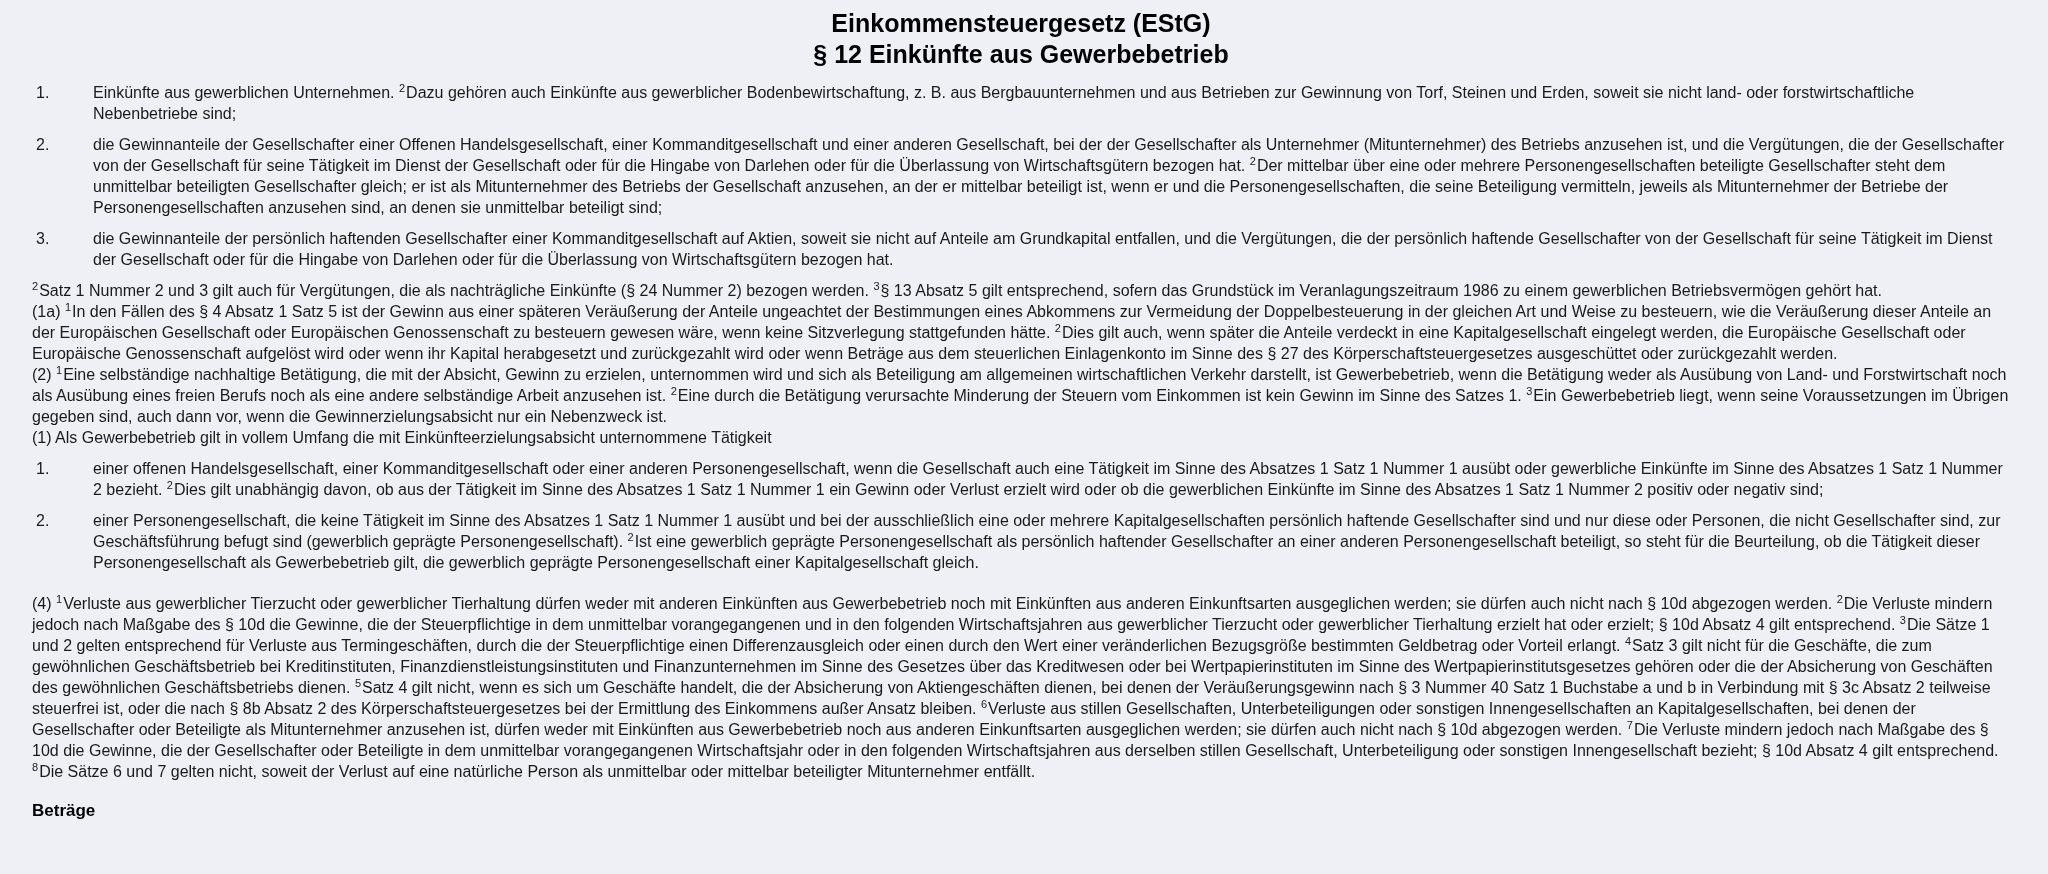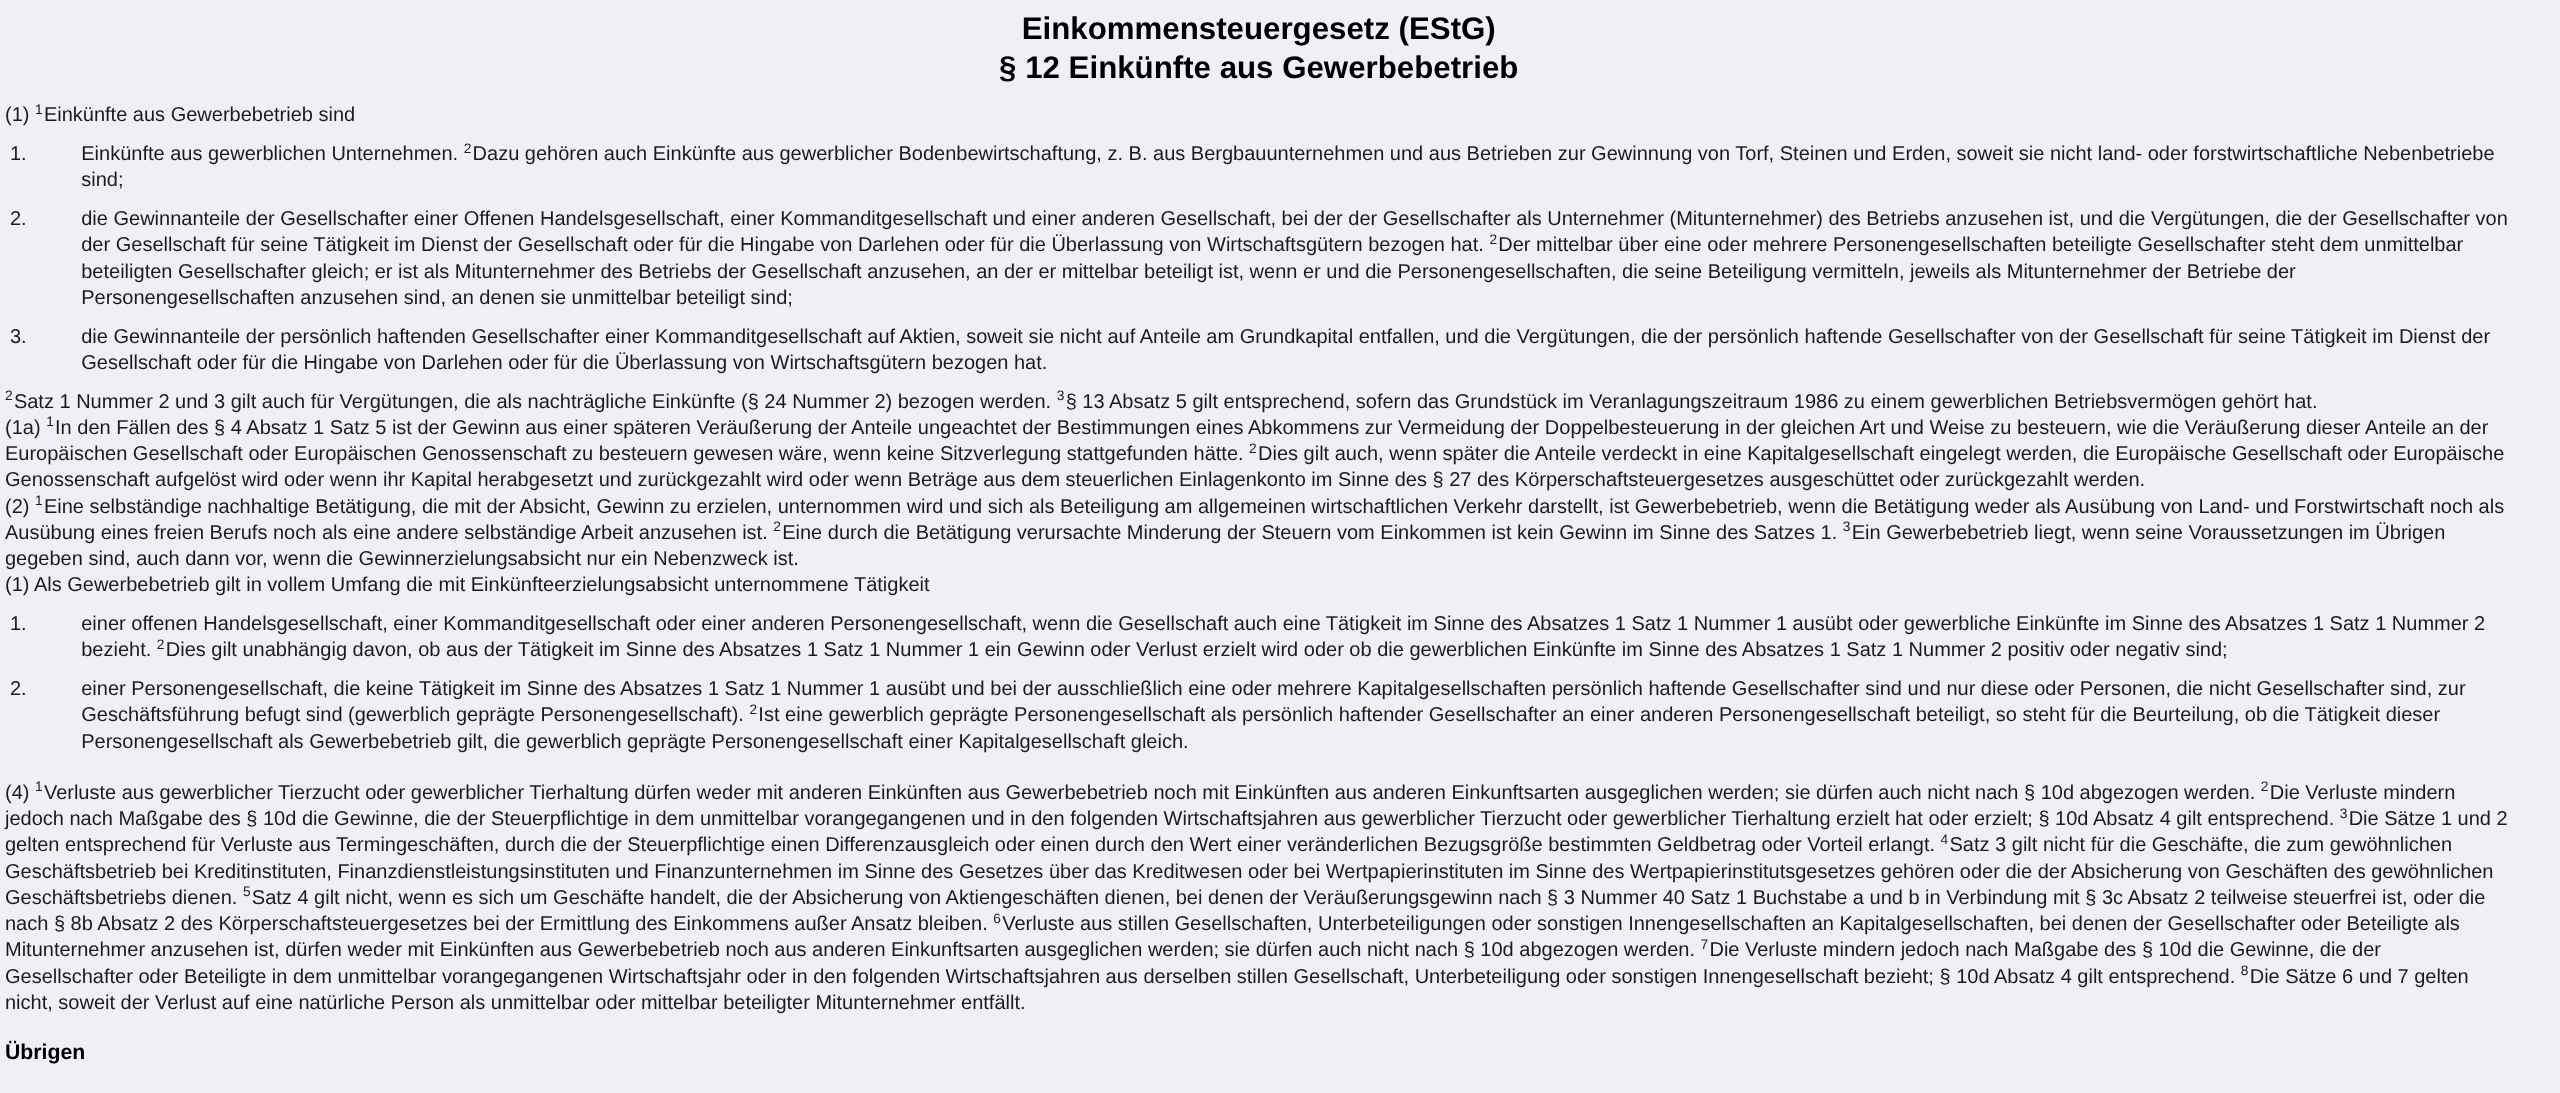--- a/index.html
+++ b/index.html
@@ -2,21 +2,21 @@
 <html lang="de"><head>
 <meta charset="utf-8">
 <style>
   html, body { margin: 0; padding: 0; }
   body {
     width: 2048px; height: 874px; overflow: hidden;
     background: #eef0f5; color: #1a1a1a;
     font-family: "Liberation Sans", sans-serif;
     font-size: 16px; line-height: 21px;
   }
-  .doc { padding: 8px 38px 0 4px; }
+  .doc { padding: 8px 38px 0 32px; }
   .doc-header { text-align: center; margin-bottom: 12px; }
   .title-line {
     font-weight: bold; font-size: 25px; line-height: 31px; color: #000;
   }
   .para { margin: 0; }
   .para + .para { margin-top: 0; }
   .block-gap { margin-bottom: 10px; }
   .block-gap-top { margin-top: 10px; }
   .list-row { display: flex; align-items: flex-start; margin-bottom: 10px; }
   .list-num { flex: 0 0 61px; padding-left: 4px; box-sizing: border-box; }
@@ -32,21 +32,20 @@
 </head>
 <body style="background: rgb(238, 240, 245); color: rgb(26, 26, 26);">
 
 <div class="doc">
 
   <div class="doc-header">
     <div class="title-line">Einkommensteuergesetz (EStG)</div>
     <div class="title-line">§ 12 Einkünfte aus Gewerbebetrieb</div>
   </div>
 
-  <div class="para block-gap">(1) <sup>1</sup>Einkünfte aus Gewerbebetrieb sind</div>
 
   <div>
     <div class="list-row">
       <div class="list-num">1.</div>
       <div class="list-text">Einkünfte aus gewerblichen Unternehmen. <sup>2</sup>Dazu gehören auch Einkünfte aus gewerblicher Bodenbewirtschaftung, z. B. aus Bergbauunternehmen und aus Betrieben zur Gewinnung von Torf, Steinen und Erden, soweit sie nicht land- oder forstwirtschaftliche Nebenbetriebe sind;</div>
     </div>
     <div class="list-row">
       <div class="list-num">2.</div>
       <div class="list-text">die Gewinnanteile der Gesellschafter einer Offenen Handelsgesellschaft, einer Kommanditgesellschaft und einer anderen Gesellschaft, bei der der Gesellschafter als Unternehmer (Mitunternehmer) des Betriebs anzusehen ist, und die Vergütungen, die der Gesellschafter von der Gesellschaft für seine Tätigkeit im Dienst der Gesellschaft oder für die Hingabe von Darlehen oder für die Überlassung von Wirtschaftsgütern bezogen hat. <sup>2</sup>Der mittelbar über eine oder mehrere Personengesellschaften beteiligte Gesellschafter steht dem unmittelbar beteiligten Gesellschafter gleich; er ist als Mitunternehmer des Betriebs der Gesellschaft anzusehen, an der er mittelbar beteiligt ist, wenn er und die Personengesellschaften, die seine Beteiligung vermitteln, jeweils als Mitunternehmer der Betriebe der Personengesellschaften anzusehen sind, an denen sie unmittelbar beteiligt sind;</div>
     </div>
@@ -69,15 +68,15 @@
       <div class="list-text">einer offenen Handelsgesellschaft, einer Kommanditgesellschaft oder einer anderen Personengesellschaft, wenn die Gesellschaft auch eine Tätigkeit im Sinne des Absatzes 1 Satz 1 Nummer 1 ausübt oder gewerbliche Einkünfte im Sinne des Absatzes 1 Satz 1 Nummer 2 bezieht. <sup>2</sup>Dies gilt unabhängig davon, ob aus der Tätigkeit im Sinne des Absatzes 1 Satz 1 Nummer 1 ein Gewinn oder Verlust erzielt wird oder ob die gewerblichen Einkünfte im Sinne des Absatzes 1 Satz 1 Nummer 2 positiv oder negativ sind;</div>
     </div>
     <div class="list-row">
       <div class="list-num">2.</div>
       <div class="list-text">einer Personengesellschaft, die keine Tätigkeit im Sinne des Absatzes 1 Satz 1 Nummer 1 ausübt und bei der ausschließlich eine oder mehrere Kapitalgesellschaften persönlich haftende Gesellschafter sind und nur diese oder Personen, die nicht Gesellschafter sind, zur Geschäftsführung befugt sind (gewerblich geprägte Personengesellschaft). <sup>2</sup>Ist eine gewerblich geprägte Personengesellschaft als persönlich haftender Gesellschafter an einer anderen Personengesellschaft beteiligt, so steht für die Beurteilung, ob die Tätigkeit dieser Personengesellschaft als Gewerbebetrieb gilt, die gewerblich geprägte Personengesellschaft einer Kapitalgesellschaft gleich.</div>
     </div>
   </div>
 
   <div class="para abs4">(4) <sup>1</sup>Verluste aus gewerblicher Tierzucht oder gewerblicher Tierhaltung dürfen weder mit anderen Einkünften aus Gewerbebetrieb noch mit Einkünften aus anderen Einkunftsarten ausgeglichen werden; sie dürfen auch nicht nach § 10d abgezogen werden. <sup>2</sup>Die Verluste mindern jedoch nach Maßgabe des § 10d die Gewinne, die der Steuerpflichtige in dem unmittelbar vorangegangenen und in den folgenden Wirtschaftsjahren aus gewerblicher Tierzucht oder gewerblicher Tierhaltung erzielt hat oder erzielt; § 10d Absatz 4 gilt entsprechend. <sup>3</sup>Die Sätze 1 und 2 gelten entsprechend für Verluste aus Termingeschäften, durch die der Steuerpflichtige einen Differenzausgleich oder einen durch den Wert einer veränderlichen Bezugsgröße bestimmten Geldbetrag oder Vorteil erlangt. <sup>4</sup>Satz 3 gilt nicht für die Geschäfte, die zum gewöhnlichen Geschäftsbetrieb bei Kreditinstituten, Finanzdienstleistungsinstituten und Finanzunternehmen im Sinne des Gesetzes über das Kreditwesen oder bei Wertpapierinstituten im Sinne des Wertpapierinstitutsgesetzes gehören oder die der Absicherung von Geschäften des gewöhnlichen Geschäftsbetriebs dienen. <sup>5</sup>Satz 4 gilt nicht, wenn es sich um Geschäfte handelt, die der Absicherung von Aktiengeschäften dienen, bei denen der Veräußerungsgewinn nach § 3 Nummer 40 Satz 1 Buchstabe a und b in Verbindung mit § 3c Absatz 2 teilweise steuerfrei ist, oder die nach § 8b Absatz 2 des Körperschaftsteuergesetzes bei der Ermittlung des Einkommens außer Ansatz bleiben. <sup>6</sup>Verluste aus stillen Gesellschaften, Unterbeteiligungen oder sonstigen Innengesellschaften an Kapitalgesellschaften, bei denen der Gesellschafter oder Beteiligte als Mitunternehmer anzusehen ist, dürfen weder mit Einkünften aus Gewerbebetrieb noch aus anderen Einkunftsarten ausgeglichen werden; sie dürfen auch nicht nach § 10d abgezogen werden. <sup>7</sup>Die Verluste mindern jedoch nach Maßgabe des § 10d die Gewinne, die der Gesellschafter oder Beteiligte in dem unmittelbar vorangegangenen Wirtschaftsjahr oder in den folgenden Wirtschaftsjahren aus derselben stillen Gesellschaft, Unterbeteiligung oder sonstigen Innengesellschaft bezieht; § 10d Absatz 4 gilt entsprechend. <sup>8</sup>Die Sätze 6 und 7 gelten nicht, soweit der Verlust auf eine natürliche Person als unmittelbar oder mittelbar beteiligter Mitunternehmer entfällt.</div>
 
-  <div class="footnote-heading">Übrigen</div>
+  <div class="footnote-heading">Beträge</div>
 
 </div>
 
 </body></html>

